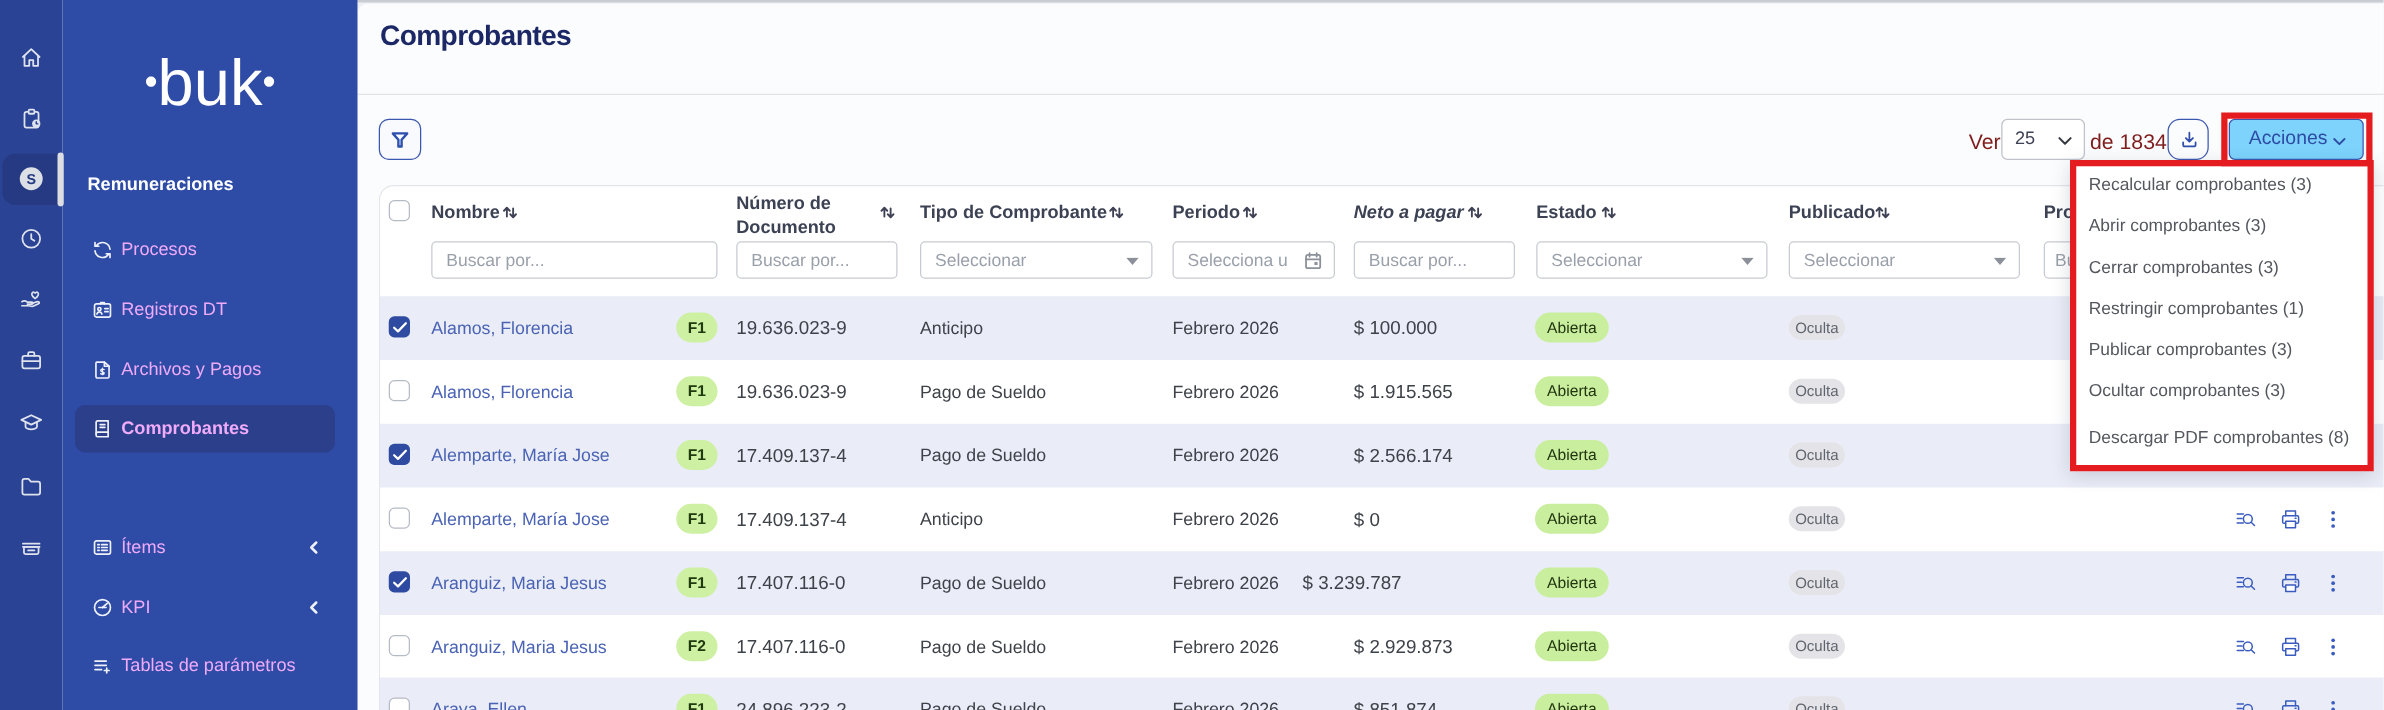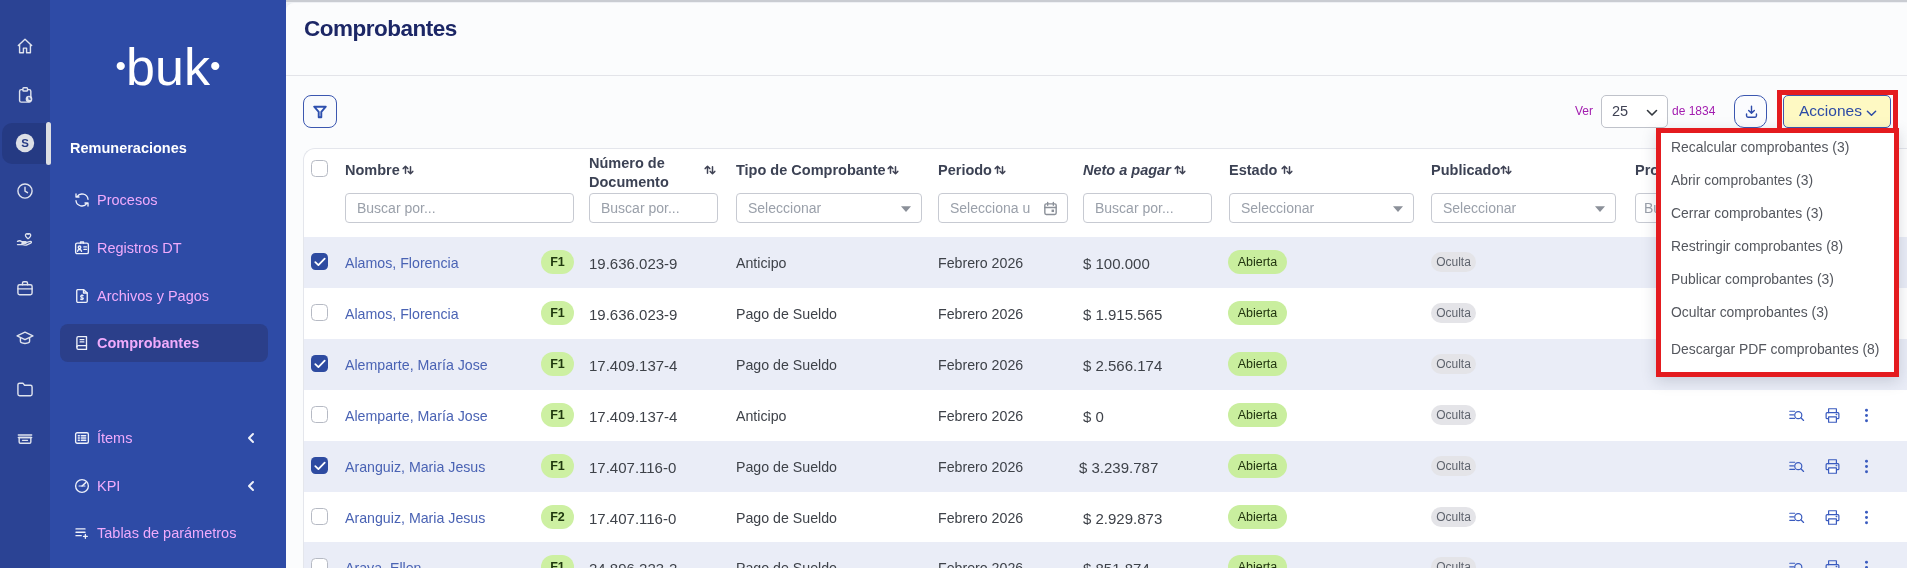--- a/index.html
+++ b/index.html
@@ -27,25 +27,25 @@
 
 #main { position:absolute; left:286px; top:0; width:1621px; height:568px; background:#eef0f4; }
 #topline { position:absolute; left:0; top:0; width:1621px; height:1.5px; background:#c9ccd2; }
 #content { position:absolute; left:0; top:3px; width:1621px; height:565px; background:#fbfcfd; border-top-left-radius:8px; }
 h1#title { position:absolute; left:18px; top:16px; font-size:22.5px; color:#1c2766; font-weight:bold; letter-spacing:-0.5px; font-family:"Liberation Sans",sans-serif; }
 #hdivider { position:absolute; left:0px; top:75px; width:1621px; height:1px; background:#e3e4e9; }
 
 #filterBtn { position:absolute; left:17px; top:95px; width:34px; height:33px; border:1px solid #3b57b0; border-radius:8px; background:#f8fafd; }
 #filterBtn svg { position:absolute; left:9px; top:9px; }
 
-.vtext { position:absolute; color:#a21caf; font-size:12px; }
+.vtext { position:absolute; color:#7f1d1d; font-size:17px; }
 #selVer { position:absolute; left:1315px; top:95px; width:67px; height:33px; border:1px solid #bfc2ca; border-radius:5px; background:#fff; }
 #selVer span { position:absolute; left:10px; top:7px; font-size:14.5px; color:#3f4254; }
 #dlBtn { position:absolute; left:1448px; top:95px; width:33px; height:33px; border:1px solid #3b57b0; border-radius:10px; background:#fbfcfe; }
-#accBtn { position:absolute; left:1497px; top:95px; width:108px; height:33px; border:1px solid #3b57b0; border-radius:5px; background:#fef9c3; color:#2d4ba5; font-size:15.5px; }
+#accBtn { position:absolute; left:1497px; top:95px; width:108px; height:33px; border:1px solid #3b57b0; border-radius:5px; background:#7dd3fc; color:#2d4ba5; font-size:15.5px; }
 #accBtn span { position:absolute; left:15px; top:6px; }
 #accRed { position:absolute; left:1491px; top:90px; width:121px; height:43px; border:5px solid #e41b1f; z-index:30; }
 #ddRed { position:absolute; left:1370px; top:128px; width:243px; height:249px; border:5px solid #e41b1f; background:#fff; z-index:28; box-shadow:0 4px 14px rgba(40,50,80,.18); }
 .dditem { position:absolute; left:10px; color:#54575e; font-size:13.9px; white-space:nowrap; }
 
 
 #card { position:absolute; left:17px; top:148px; width:1604px; height:420px; background:#fff; border:1px solid #e4e6ec; border-radius:12px 0 0 0; border-bottom:none; border-right:none; overflow:hidden; }
 .hlbl { position:absolute; top:13px; font-weight:bold; font-size:14.5px; color:#3c4254; white-space:nowrap; }
 .finput { position:absolute; top:44px; height:30px; border:1px solid #c7cad2; border-radius:4px; background:#fff; font-size:14px; color:#9aa0aa; }
 .finput span { position:absolute; left:11px; top:6px; white-space:nowrap; overflow:hidden; }
@@ -416,21 +416,21 @@
         <div class="cb on" style="left:7px;">
           <svg style="position:absolute;left:2.5px;top:3.5px" width="12" height="10" viewBox="0 0 12 10" fill="none" stroke="#fff" stroke-width="1.8" stroke-linecap="round" stroke-linejoin="round">
             <path d="M1.3 5.2 4.4 8.1 10.7 1.6"></path>
           </svg>
         </div>
         <span class="cell cname" style="left:41px;">Aranguiz, Maria Jesus</span>
         <span class="pillF" style="left:237px;">F1</span>
         <span class="cell cnum" style="left:285px;">17.407.116-0</span>
         <span class="cell" style="left:432px;">Pago de Sueldo</span>
         <span class="cell" style="left:634px;">Febrero 2026</span>
-        <span class="cell cnum" style="left:775px;">$ 3.239.787</span>
+        <span class="cell cnum" style="left:738px;">$ 3.239.787</span>
         <span class="pillA" style="left:924px;">Abierta</span>
         <span class="pillO" style="left:1127px;">Oculta</span>
         <div class="ricons" style="left:1483px;">
           <svg class="abs" style="left:1px;top:1px" width="17" height="17" viewBox="0 0 24 24" fill="none" stroke="#3a5bbf" stroke-width="1.7" stroke-linecap="round">
             <path d="M2.5 6h7M2.5 11h5.5M2.5 16h7"></path>
             <circle cx="14.5" cy="11.5" r="5"></circle>
             <path d="M18.2 15.2 22 19"></path>
           </svg>
           <svg class="abs" style="left:37px;top:1px" width="17" height="17" viewBox="0 0 24 24" fill="none" stroke="#3a5bbf" stroke-width="1.7" stroke-linecap="round" stroke-linejoin="round">
             <path d="M6.5 8V2.5h11V8"></path>
@@ -502,18 +502,18 @@
             <circle cx="12" cy="19.5" r="2.1"></circle>
           </svg>
         </div>
       </div>
 </div>
 
 <div id="ddRed">
   <span class="dditem" style="top:6px">Recalcular comprobantes (3)</span>
   <span class="dditem" style="top:39px">Abrir comprobantes (3)</span>
   <span class="dditem" style="top:72px">Cerrar comprobantes (3)</span>
-  <span class="dditem" style="top:105px">Restringir comprobantes (8)</span>
+  <span class="dditem" style="top:105px">Restringir comprobantes (1)</span>
   <span class="dditem" style="top:138px">Publicar comprobantes (3)</span>
   <span class="dditem" style="top:171px">Ocultar comprobantes (3)</span>
   <span class="dditem" style="top:208px">Descargar PDF comprobantes (8)</span>
 </div>
 </div>
 
 </body></html>

